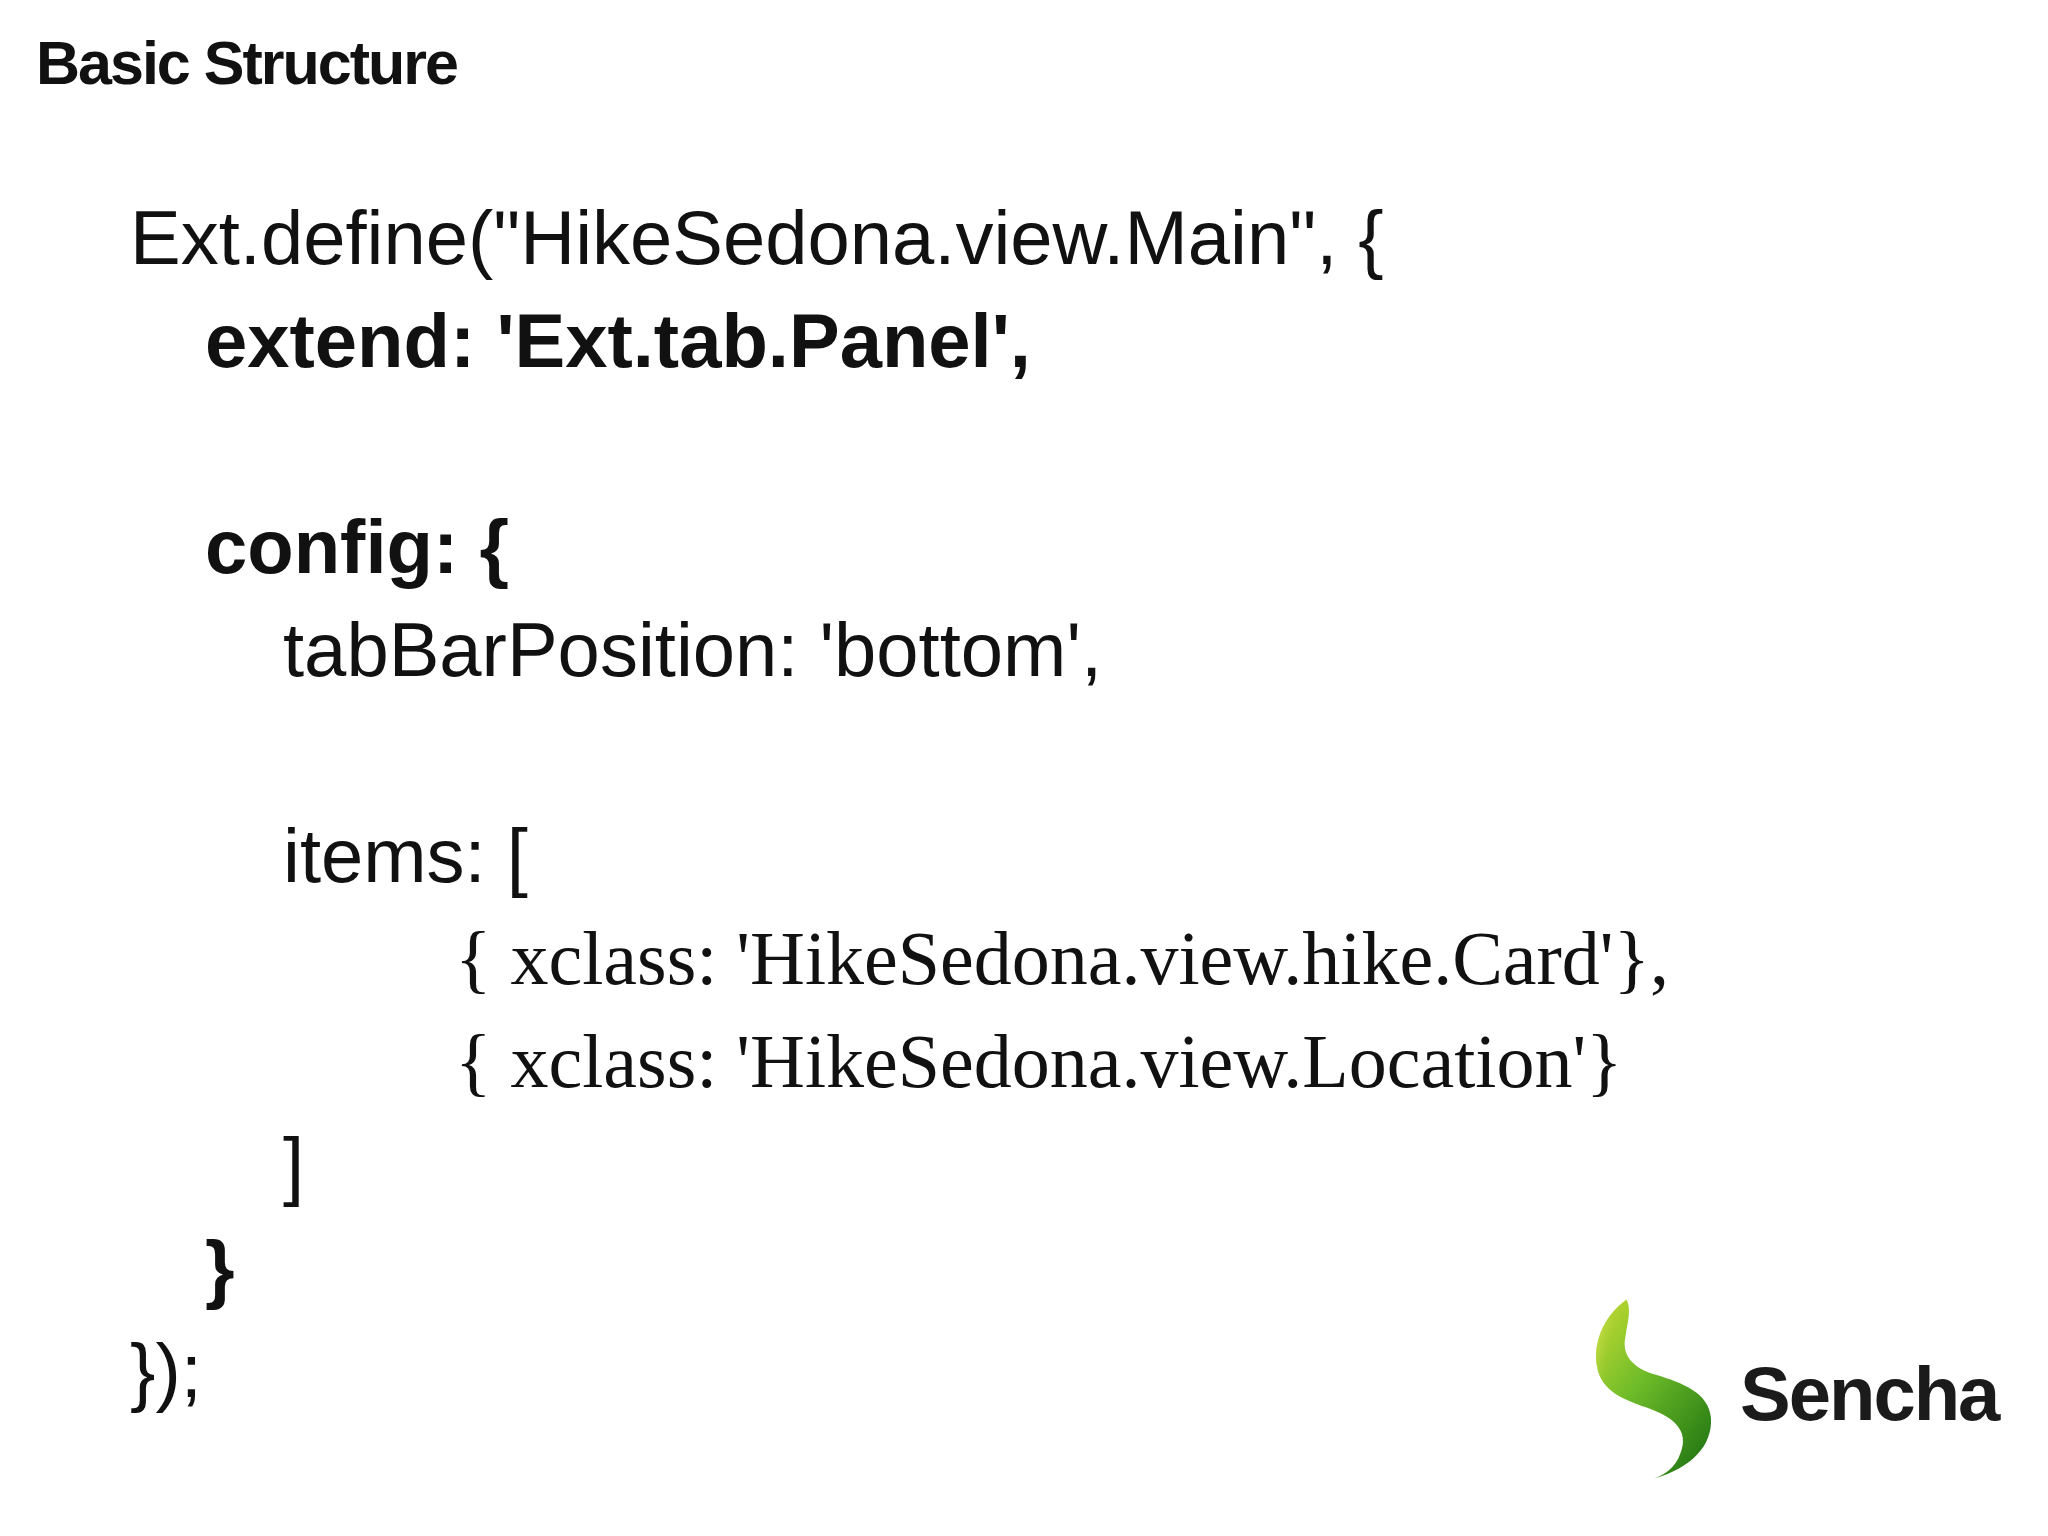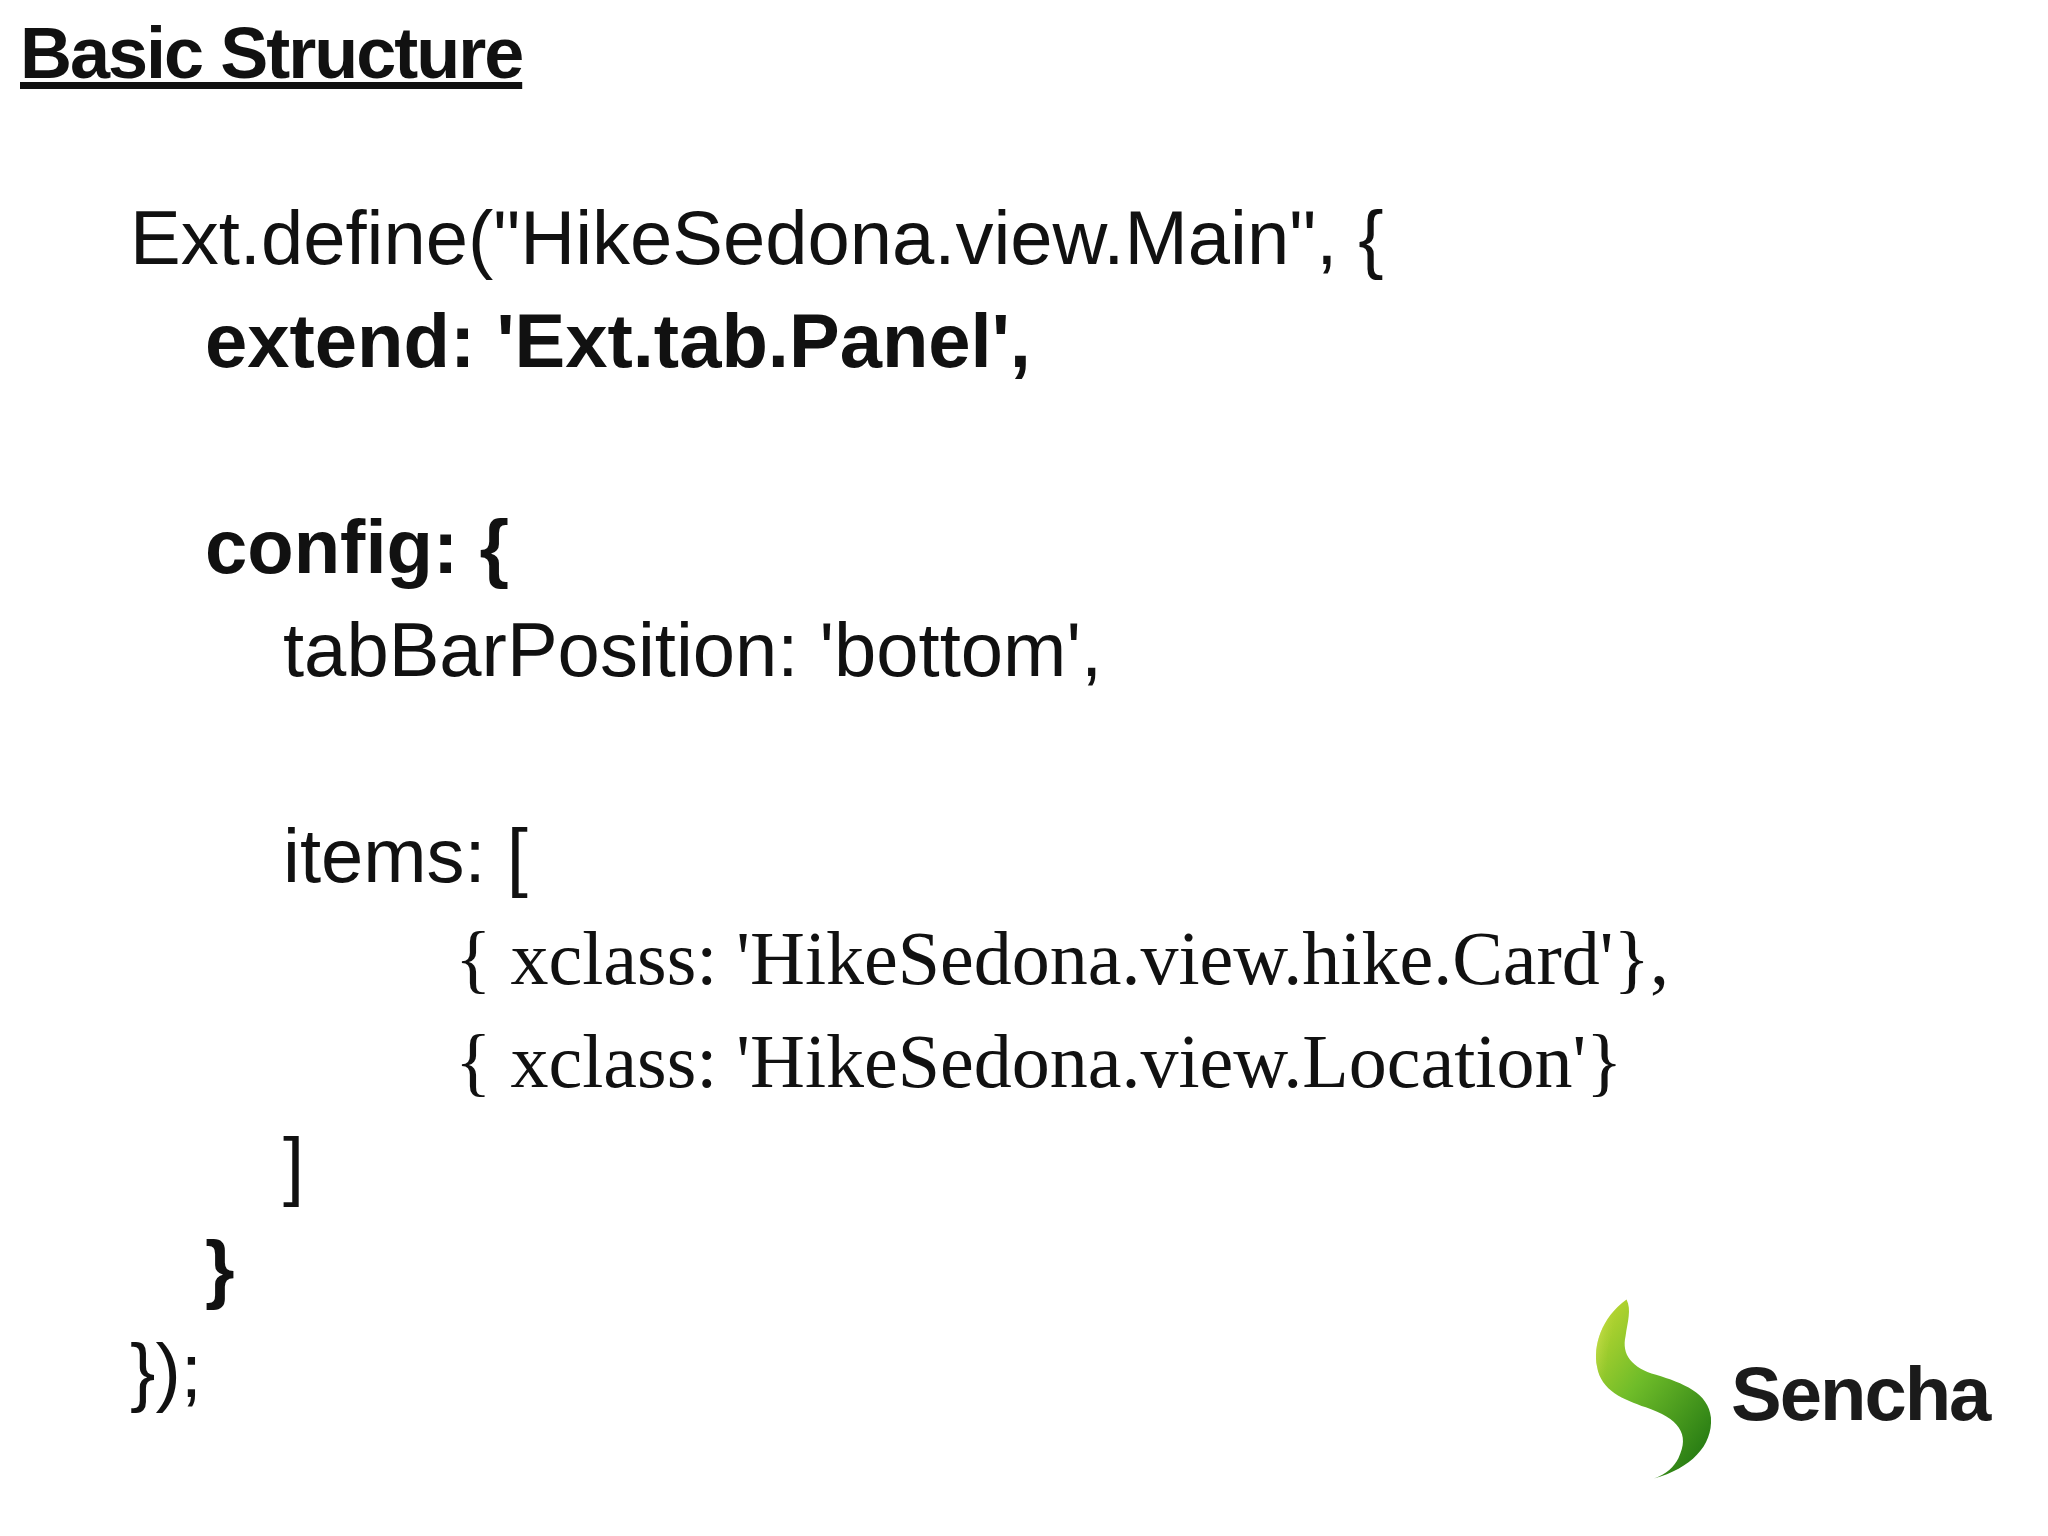--- a/index.html
+++ b/index.html
@@ -11,27 +11,26 @@
     width: 2048px;
     height: 1536px;
     position: relative;
     overflow: hidden;
     font-family: "Liberation Sans", sans-serif;
   }
   .slide-title {
     position: absolute;
     left: 20px;
     top: 14px;
-    margin: 0;
-    font-size: 72px;
+    margin: 16px;
+    font-size: 61px;
     line-height: 1.1;
     font-weight: 700;
     letter-spacing: -2px;
     color: #0b0b0b;
-    text-decoration: underline;
   }
   .code-block {
     position: absolute;
     left: 130px;
     top: 186px;
     font-size: 76px;
     line-height: 103px;
     font-weight: 400;
     color: #111111;
     white-space: pre;
@@ -40,21 +39,21 @@
   .indent-0 { padding-left: 0; }
   .indent-1 { padding-left: 75px; font-weight: bold; }
   .indent-2 { padding-left: 153px; }
   .indent-3 { padding-left: 325px; font-family: Liberation Serif, serif; }
   .logo {
     position: absolute;
     left: 1593px;
     top: 1296px;
     display: flex;
     align-items: flex-start;
-    gap: 16px;
+    gap: 25px;
   }
   .leaf-icon {
     width: 122px;
     height: 186px;
     display: block;
     flex: 0 0 auto;
   }
   .wordmark {
     font-size: 76px;
     font-weight: 700;

